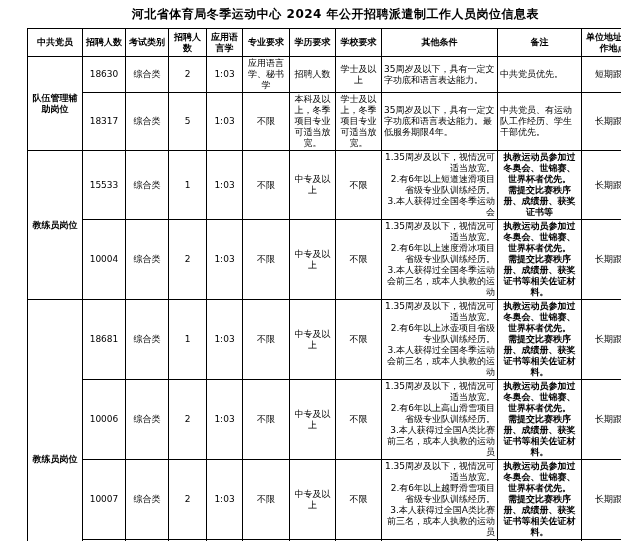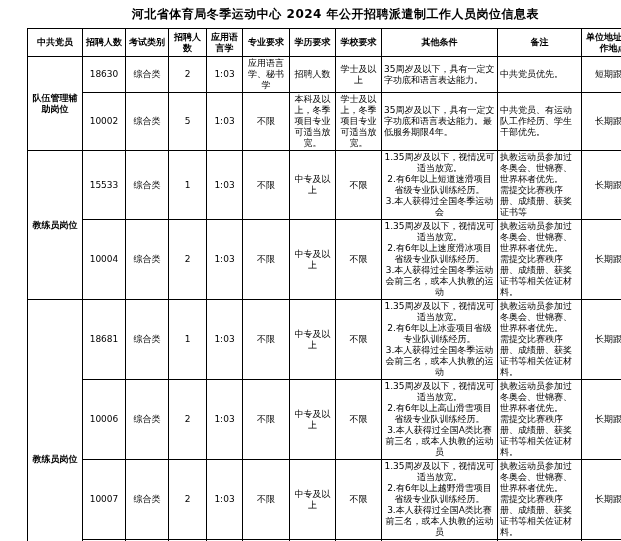--- a/index.html
+++ b/index.html
@@ -24,22 +24,22 @@
     padding:1px 2px;
     overflow:hidden;
     word-break:break-all;
   }
   table.jobs th{
     font-weight:bold;text-align:center;vertical-align:middle;height:25px;
   }
   td.c{text-align:center;vertical-align:middle;}
   td.cat{text-align:center;vertical-align:middle;font-weight:bold;}
   td.lft{text-align:left;vertical-align:middle;white-space:pre-line;}
-  td.other{text-align:center;vertical-align:top;white-space:pre-line;}
-  td.note-c{vertical-align:top;white-space:pre-line;}
+  td.other{text-align:right;vertical-align:top;white-space:pre-line;}
+  td.note-c{text-align:center;vertical-align:top;white-space:pre-line;font-weight:bold;}
   tr.hr0{height:25px;}
   tr.r0{height:33px;}
   tr.r1{height:52px;}
   tr.r2{height:64px;}
   tr.r3{height:57px;}
   tr.r4{height:66px;}
   tr.r5{height:66px;}
   tr.r6{height:66px;}
   tr.r7{height:68px;}
 </style>
@@ -87,21 +87,21 @@
         <td class="c">2</td>
         <td class="c">1:03</td>
         <td class="c">应用语言学、秘书学</td>
         <td class="c">招聘人数</td>
         <td class="c">学士及以上</td>
         <td class="lft">35周岁及以下，具有一定文字功底和语言表达能力。</td>
         <td class="lft">中共党员优先。</td>
         <td class="c">短期跟队</td>
       </tr>
       <tr class="r1">
-        <td class="c">10002</td>
+        <td class="c">18317</td>
         <td class="c">综合类</td>
         <td class="c">5</td>
         <td class="c">1:03</td>
         <td class="c">不限</td>
         <td class="c">本科及以上，冬季项目专业可适当放宽。</td>
         <td class="c">学士及以上，冬季项目专业可适当放宽。</td>
         <td class="lft">35周岁及以下，具有一定文字功底和语言表达能力。最低服务期限4年。</td>
         <td class="lft">中共党员、有运动队工作经历、学生干部优先。</td>
         <td class="c">长期跟队</td>
       </tr>

